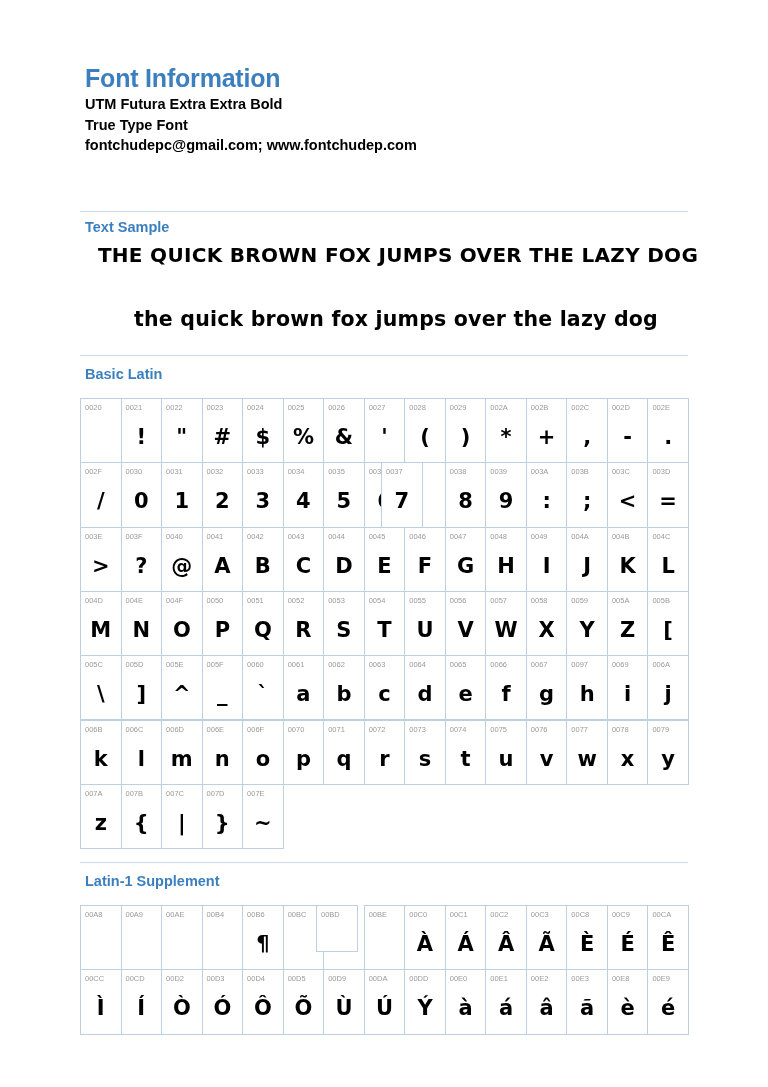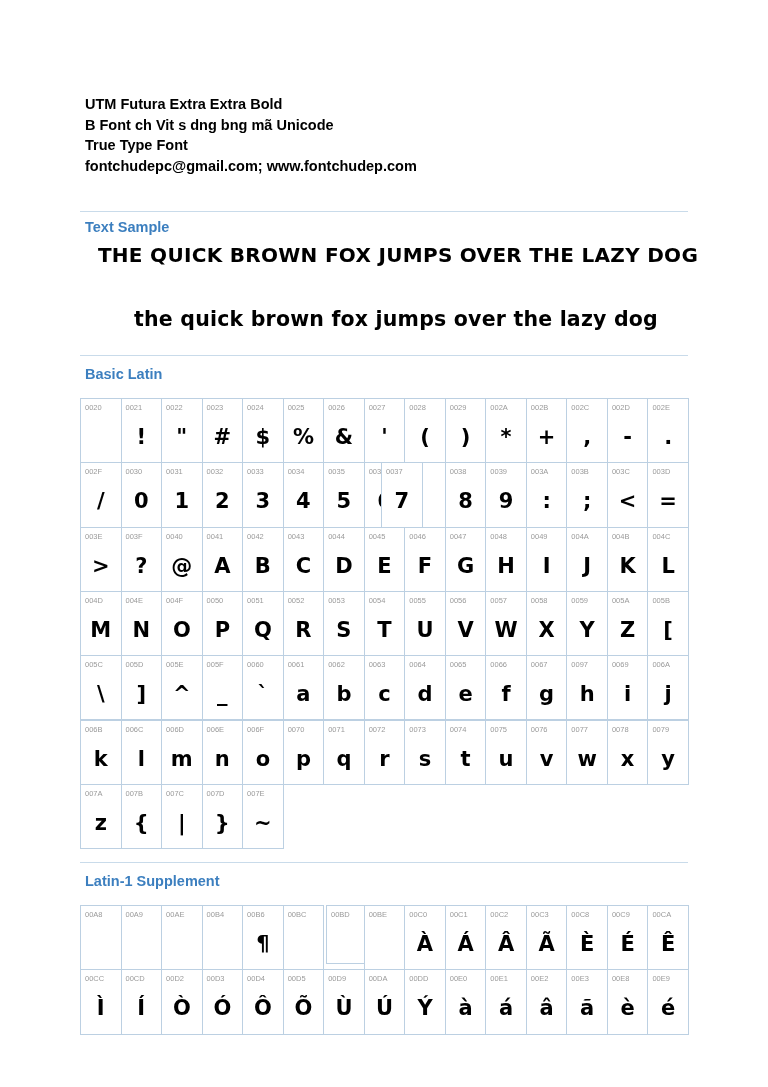--- a/index.html
+++ b/index.html
@@ -20,23 +20,23 @@
   .cell { position: absolute; width: 40.5px; height: 64px; box-sizing: border-box;
           border: 1px solid #bcd0e2; background: #fff; }
   .code { position: absolute; left: 4px; top: 4px; font-size: 7.5px; color: #9a9a9a; }
   .glyph { position: absolute; left: 0; right: 0; top: 22px; text-align: center;
            font-family: "DejaVu Sans", sans-serif; font-weight: bold; font-size: 21px; line-height: 32px; }
 </style>
 </head>
 <body>
 
 <div class="page">
+  <div class="title">Font Information</div>
   <div class="info">
     <div>UTM Futura Extra Extra Bold</div>
-    <div>B Font ch Vit s dng bng mã Unicode</div>
     <div>True Type Font</div>
     <div>fontchudepc@gmail.com; www.fontchudep.com</div>
   </div>
 
   <div class="rule" style="top:211px"></div>
   <div class="section-title" style="top:219px">Text Sample</div>
   <div class="sample upper">THE QUICK BROWN FOX JUMPS OVER THE LAZY DOG</div>
   <div class="sample lower">the quick brown fox jumps over the lazy dog</div>
 
   <div class="rule" style="top:355px"></div>
@@ -444,21 +444,21 @@
         <span class="glyph"></span>
       </div>
       <div class="cell" style="left: 242.12px; top: 905px; width: 41.53px; height: 65.3px;">
         <span class="code">00B6</span>
         <span class="glyph">¶</span>
       </div>
       <div class="cell" style="left: 282.65px; top: 905px; width: 41.53px; height: 65.3px;">
         <span class="code">00BC</span>
         <span class="glyph"></span>
       </div>
-      <div class="cell" style="left: 326px; top: 905px; width: 41.53px; height: 59px;">
+      <div class="cell" style="left: 316px; top: 905px; width: 41.53px; height: 47px;">
         <span class="code">00BD</span>
         <span class="glyph"></span>
       </div>
       <div class="cell" style="left: 363.71px; top: 905px; width: 41.53px; height: 65.3px;">
         <span class="code">00BE</span>
         <span class="glyph"></span>
       </div>
       <div class="cell" style="left: 404.24px; top: 905px; width: 41.53px; height: 65.3px;">
         <span class="code">00C0</span>
         <span class="glyph">À</span>

